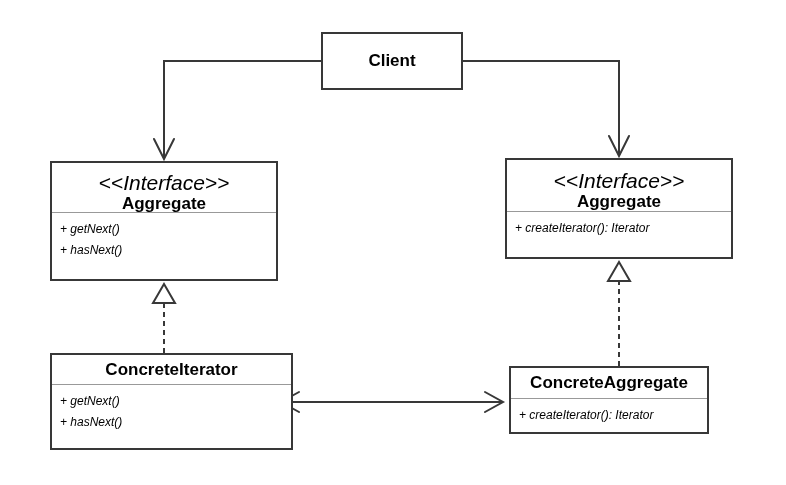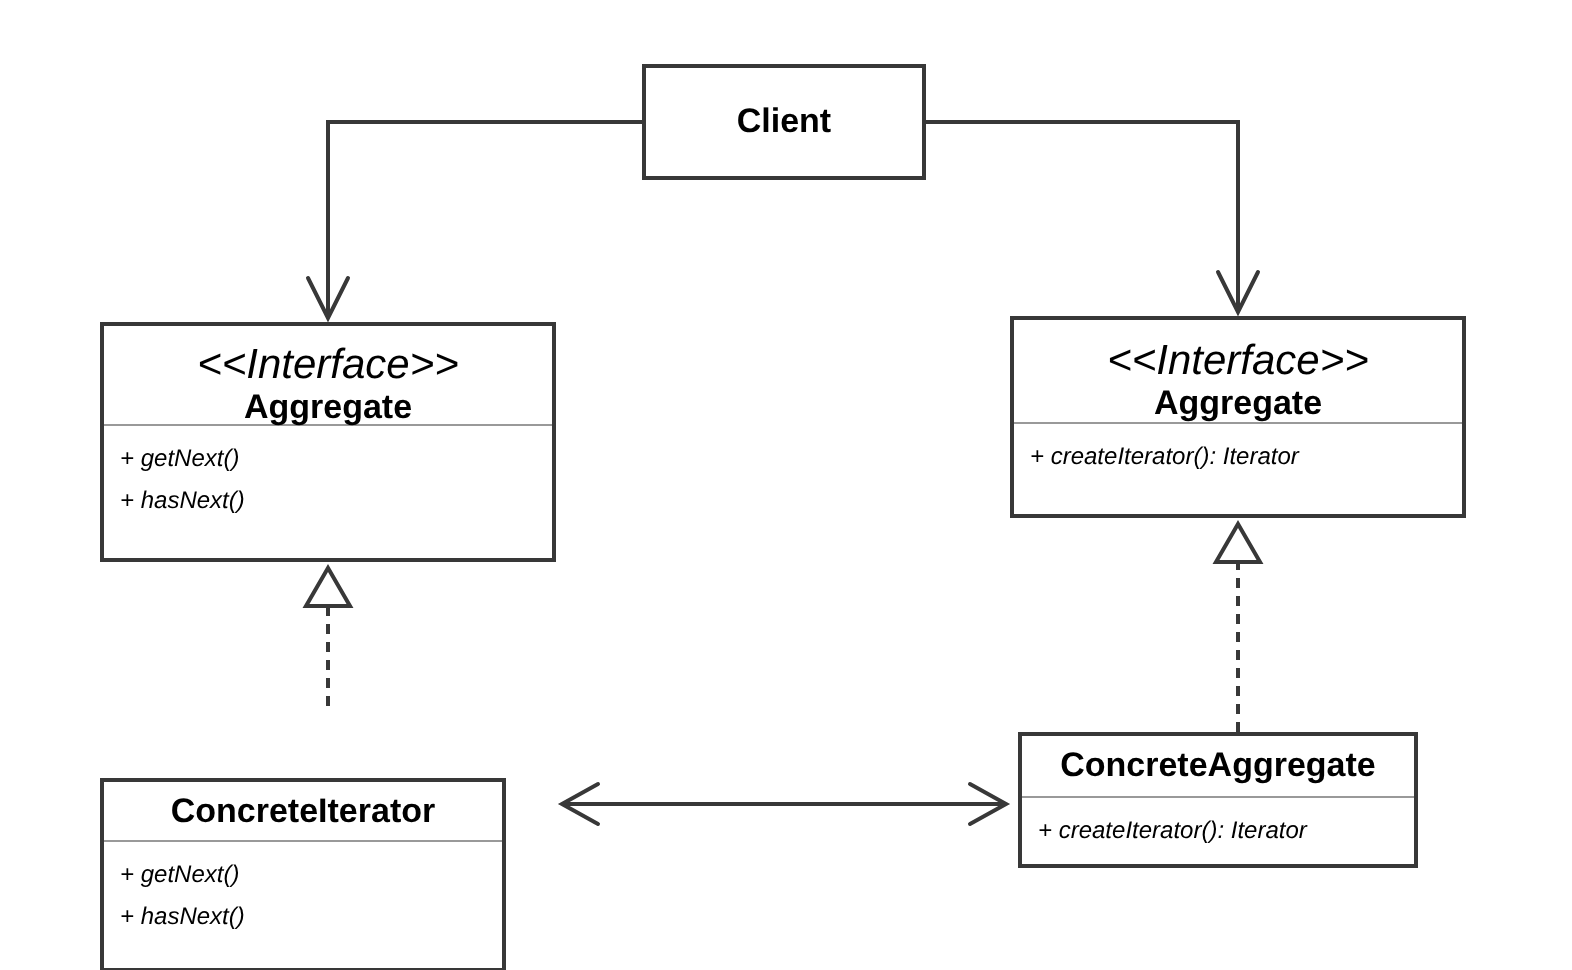--- a/index.html
+++ b/index.html
@@ -81,21 +81,21 @@
   }
   .method {
     font-style: italic;
     font-size: 12px;
     line-height: 21px;
     white-space: nowrap;
   }
   #box-client            { left: 321px; top: 32px;  width: 142px; height: 58px; }
   #box-iterator          { left: 50px;  top: 161px; width: 228px; height: 120px; }
   #box-aggregate         { left: 505px; top: 158px; width: 228px; height: 101px; }
-  #box-concrete-iterator { left: 50px;  top: 353px; width: 203px; height: 97px; margin-top: 36px; }
+  #box-concrete-iterator { left: 50px;  top: 353px; width: 243px; height: 97px; }
   #box-concrete-aggregate{ left: 509px; top: 366px; width: 200px; height: 68px; }
   #box-iterator .uml-head           { height: 50px; }
   #box-aggregate .uml-head          { height: 52px; }
   #box-concrete-iterator .uml-head  { height: 30px; }
   #box-concrete-aggregate .uml-head { height: 31px; }
 </style>
 </head>
 <body>
 
 <div class="canvas">

